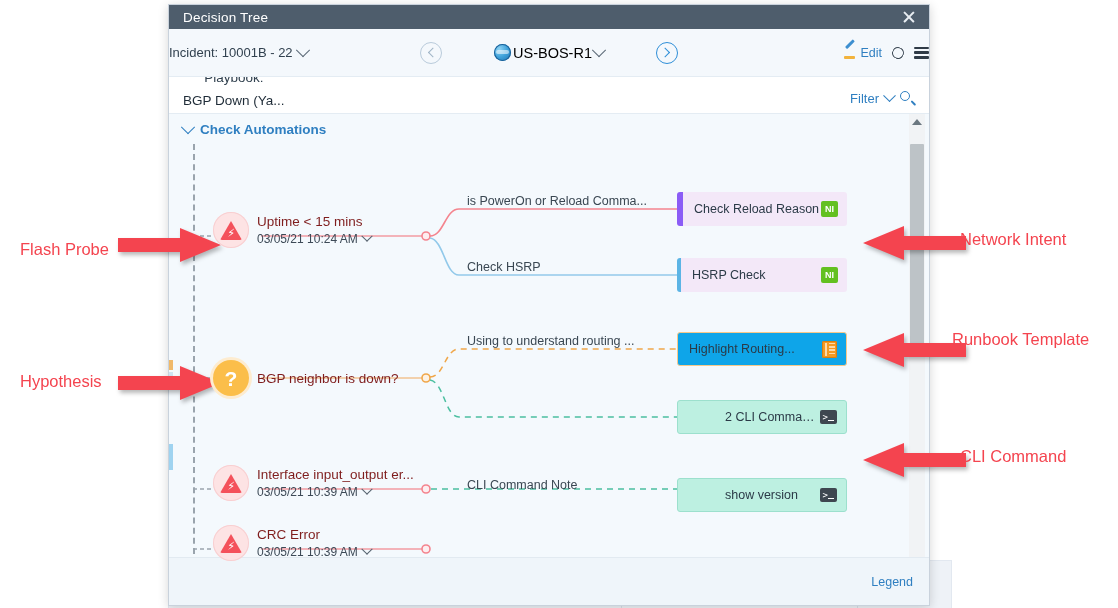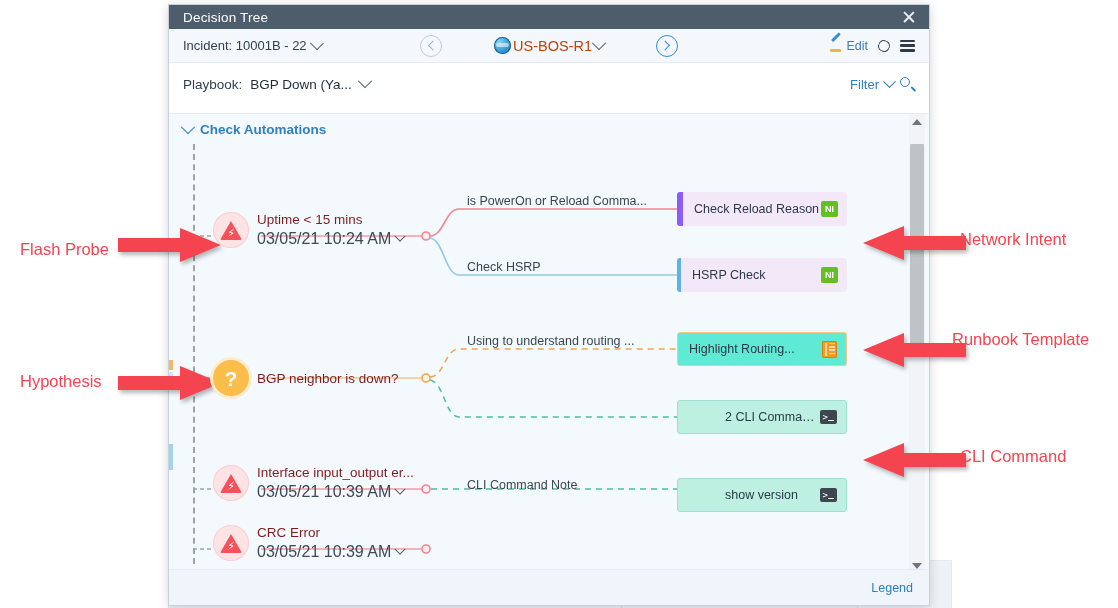--- a/index.html
+++ b/index.html
@@ -31,41 +31,41 @@
     padding:0 12px 0 14px;box-sizing:border-box;
   }
   .titlebar .title{font-size:13.5px;letter-spacing:.2px;}
   .close-x{
     font-size:19px;line-height:1;color:#e9eef3;cursor:pointer;
     font-family:"DejaVu Sans",sans-serif;font-weight:300;
   }
 
   
   .toolbar{
-    height:34px;background:#f4f8fc;border-bottom:1px solid #e4ecf3;
-    display:flex;align-items:center;padding:0 14px;box-sizing:border-box;
+    height:48px;background:#f4f8fc;border-bottom:1px solid #e4ecf3;
+    display:flex;align-items:center;padding:0 0;box-sizing:border-box;
     position:relative;
   }
   .incident{font-size:13px;color:#31414f;display:flex;align-items:center;gap:5px;}
   .chev{display:inline-block;width:9px;height:9px;border-right:1.6px solid #5a6876;
         border-bottom:1.6px solid #5a6876;transform:rotate(45deg) translate(-2px,-2px);}
   .navgroup{position:absolute;left:0;right:0;display:flex;align-items:center;
             justify-content:center;gap:52px;pointer-events:none;}
   .navgroup>*{pointer-events:auto;}
   .circ-btn{
     width:20px;height:20px;border-radius:50%;border:1.3px solid #b9cbdb;
     display:flex;align-items:center;justify-content:center;cursor:pointer;
     background:#f4f8fc;
   }
   .circ-btn.active{border-color:#2f8fd8;}
   .arr{width:6px;height:6px;border-top:1.5px solid #9fb3c6;border-left:1.5px solid #9fb3c6;}
   .arr.left{transform:rotate(-45deg) translate(1px,1px);}
   .arr.right{transform:rotate(135deg) translate(1px,1px);}
   .circ-btn.active .arr{border-color:#2f8fd8;}
-  .device{display:flex;align-items:center;gap:2px;font-size:14.5px;color:#c2410c;}
+  .device{display:flex;align-items:center;gap:2px;font-size:14.5px;color:#000000;}
   .router-ico{
     width:17px;height:17px;border-radius:50%;
     background:radial-gradient(circle at 32% 30%,#8fd4f5 0%,#3fa2da 48%,#1d6fae 100%);
     box-shadow:inset 0 0 0 1px #1b6199;position:relative;flex:0 0 auto;
   }
   .router-ico:after{
     content:"";position:absolute;left:2px;top:6px;width:13px;height:4px;
     background:rgba(255,255,255,.55);border-radius:2px;
   }
   .tb-right{margin-left:auto;display:flex;align-items:center;gap:9px;}
@@ -83,21 +83,21 @@
     border-radius:50%;border-right-color:transparent;border-top-color:transparent;
     transform:rotate(25deg);}
   .burger{width:15px;height:12px;display:flex;flex-direction:column;justify-content:space-between;cursor:pointer;}
   .burger span{display:block;height:2.1px;background:#2f3b47;border-radius:1px;}
 
   
   .toolbar2{
     height:42px;background:#ffffff;
     display:flex;align-items:center;padding:0 14px;box-sizing:border-box;
   }
-  .playbook{font-size:13.5px;color:#31414f;display:flex;align-items:center;gap:8px;}
+  .playbook{font-size:13.5px;color:#31414f;display:flex;align-items:center;gap:8px;flex-direction:column;}
   .playbook .lbl{color:#31414f;}
   .playbook .val{color:#1f2c38;}
   .filter{margin-left:auto;display:flex;align-items:center;gap:6px;color:#2f7fc1;font-size:13px;cursor:pointer;}
   .chev-blue{display:inline-block;width:8px;height:8px;border-right:1.6px solid #2f7fc1;
              border-bottom:1.6px solid #2f7fc1;transform:rotate(45deg) translate(-2px,-2px);}
   .magnifier{width:15px;height:15px;position:relative;}
   .magnifier:before{content:"";position:absolute;left:0;top:0;width:10px;height:10px;
     border:1.6px solid #2f7fc1;border-radius:50%;box-sizing:border-box;}
   .magnifier:after{content:"";position:absolute;right:0px;bottom:0px;width:6px;height:1.7px;
     background:#2f7fc1;transform:rotate(45deg);transform-origin:right bottom;border-radius:1px;}
@@ -129,38 +129,38 @@
   }
   .badge.probe{background:#fde3e4;box-shadow:inset 0 0 0 1px #f8cfd1;}
   .badge.hypo{background:#fbbe4a;box-shadow:0 0 0 3px #fdecd0;}
   .tri{width:0;height:0;border-left:11px solid transparent;border-right:11px solid transparent;
        border-bottom:19px solid #f4515b;border-radius:2px;position:relative;}
   .bolt{position:absolute;left:50%;top:7px;transform:translateX(-50%);
         color:#ffffff;font-size:11px;line-height:1;font-family:"DejaVu Sans",sans-serif;}
   .qmark{color:#ffffff;font-size:21px;font-weight:bold;line-height:1;}
   .node .txt{margin-left:8px;}
   .node .ttl{font-size:13.5px;color:#7f1d1d;white-space:nowrap;}
-  .node .ts{font-size:16px;color:#3d4a57;display:flex;align-items:center;gap:5px;margin-top:3px;}
+  .node .ts{font-size:12px;color:#3d4a57;display:flex;align-items:center;gap:5px;margin-top:3px;}
   .chev-sm{display:inline-block;width:7px;height:7px;border-right:1.4px solid #56636f;
            border-bottom:1.4px solid #56636f;transform:rotate(45deg) translate(-2px,-2px);}
 
   
   .edge-label{position:absolute;font-size:12.5px;color:#3a4752;white-space:nowrap;}
 
   
   .card{
     position:absolute;width:170px;height:34px;border-radius:3px;
     display:flex;align-items:center;padding:0 9px 0 11px;box-sizing:border-box;
     font-size:12.5px;color:#2b3a47;cursor:pointer;
   }
   .card .nm{flex:1;overflow:hidden;white-space:nowrap;text-overflow:ellipsis;}
   .card.ni{background:#f3e8f8;}
   .card.ni.red{border-left:6px solid #8b5cf6;}
   .card.ni.blue{border-left:4px solid #5bb4e5;}
-  .card.rb{background:#5eead4;border:1px solid #f6c98a;}
+  .card.rb{background:#0ea5e9;border:1px solid #f6c98a;}
   .card.cli{background:#bdf0e1;border:1px solid #9ce0cd;padding-left:47px;}
   .ico-ni{width:17px;height:16px;border-radius:2px;background:#63c020;color:#ffffff;
     font-size:9px;font-weight:bold;display:flex;align-items:center;justify-content:center;flex:0 0 auto;}
   .ico-book{width:15px;height:17px;border-radius:2px;background:#f49a22;position:relative;flex:0 0 auto;
     box-shadow:inset 0 0 0 1px #d87f12;}
   .ico-book:before{content:"";position:absolute;left:3px;top:2px;width:1.5px;height:13px;background:#fdd9a8;}
   .ico-book:after{content:"";position:absolute;left:6.5px;top:2px;right:2px;height:13px;
     background:repeating-linear-gradient(to bottom,#fdd9a8 0 1.5px,transparent 1.5px 3.2px);}
   .ico-term{width:17px;height:14px;border-radius:2px;background:#3e4750;position:relative;flex:0 0 auto;}
   .ico-term:before{content:">";position:absolute;left:2.5px;top:0px;color:#ffffff;font-size:9px;
@@ -171,21 +171,21 @@
   .scrollbar{position:absolute;right:4px;top:0;width:16px;height:460px;background:#f1f3f5;}
   .sb-arrow{width:16px;height:16px;display:flex;align-items:center;justify-content:center;cursor:pointer;}
   .sb-arrow .t{width:0;height:0;border-left:5px solid transparent;border-right:5px solid transparent;
                border-bottom:6px solid #6b7780;}
   .sb-arrow .b{width:0;height:0;border-left:5px solid transparent;border-right:5px solid transparent;
                border-top:6px solid #6b7780;}
   .sb-thumb{position:absolute;left:1px;width:14px;background:#bdc3c7;border-radius:1px;cursor:pointer;}
 
   
   .footer{
-    position:absolute;left:0;bottom:0;width:760px;height:36px;background:#eff5fa;
+    position:absolute;left:0;bottom:0;width:760px;height:48px;background:#eff5fa;
     border-top:1px solid #e2eaf1;display:flex;align-items:center;justify-content:flex-end;
     padding-right:16px;box-sizing:border-box;
   }
   .legend-link{color:#2f7fc1;font-size:12.5px;cursor:pointer;}
 
   
   .anno{position:absolute;color:#f4444f;font-size:16.5px;white-space:nowrap;}
   .anno-arrow{position:absolute;filter:drop-shadow(2px 3px 2px rgba(0,0,0,.28));}
 
   

